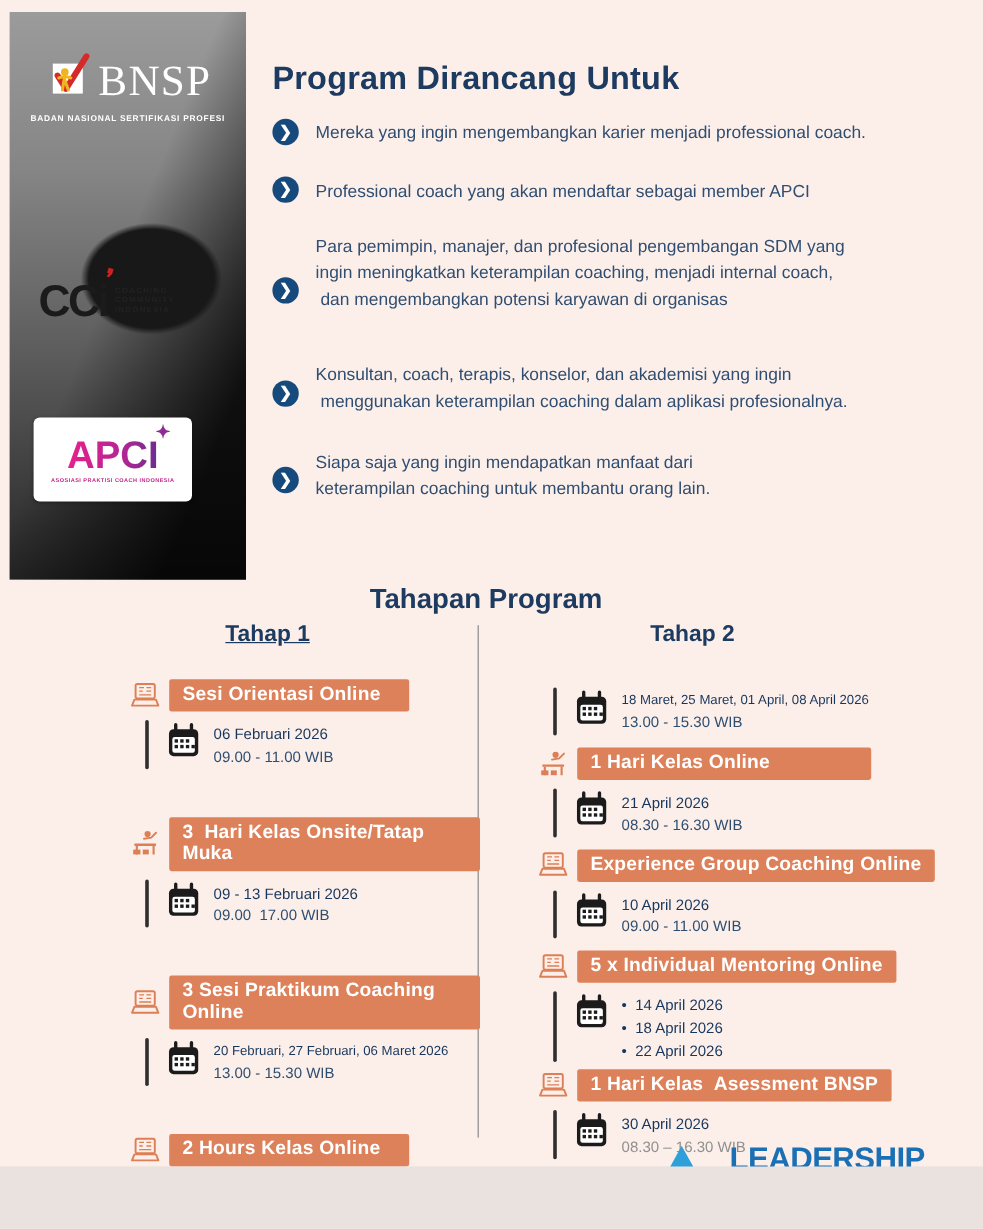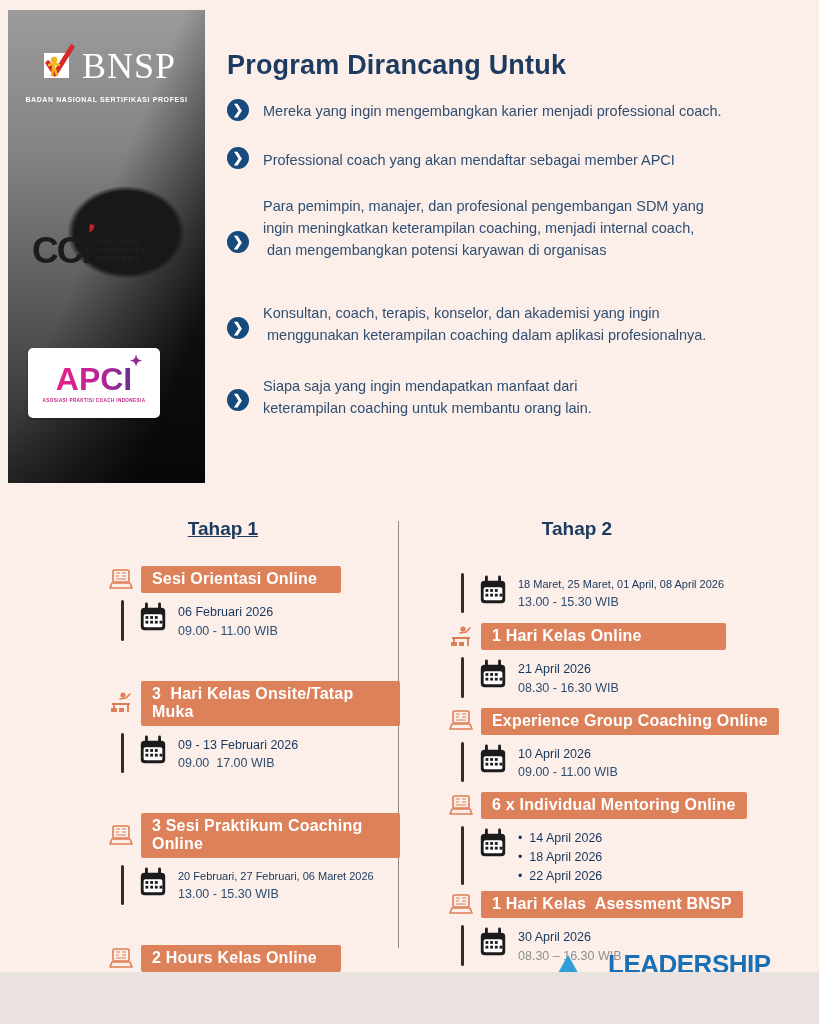--- a/index.html
+++ b/index.html
@@ -148,20 +148,21 @@
     <span class="chev">❯</span>
     <p class="aud-text">Konsultan, coach, terapis, konselor, dan akademisi yang ingin
  menggunakan keterampilan coaching dalam aplikasi profesionalnya.</p>
   </div>
   <div class="aud-row row5">
     <span class="chev">❯</span>
     <p class="aud-text">Siapa saja yang ingin mendapatkan manfaat dari
 keterampilan coaching untuk membantu orang lain.</p>
   </div>
 
+  <h2 class="stages-title">Tahapan Program</h2>
   <div class="tahap-label tahap-1">Tahap 1</div>
   <div class="tahap-label tahap-2">Tahap 2</div>
   <div class="divider"></div>
 
   <div class="col col-1">
 
     <div class="stage-item">
       <div class="item-head">
         <span class="mini-icon">
           <svg width="26" height="24" viewBox="0 0 26 24">
@@ -414,21 +415,21 @@
 
     <div class="stage-item tall">
       <div class="item-head">
         <span class="mini-icon">
           <svg width="26" height="24" viewBox="0 0 26 24">
               <rect x="5" y="2" width="16" height="12" rx="1.5" fill="none" stroke="#dd7f56" stroke-width="1.6"></rect>
               <path d="M8 5h4M8 8h3M14 5h4M14 8h4M8 11h10" stroke="#dd7f56" stroke-width="1.1"></path>
               <path d="M4 15h18l2 5H2z" fill="none" stroke="#dd7f56" stroke-width="1.6" stroke-linejoin="round"></path>
             </svg>
         </span>
-        <span class="bar">6 x Individual Mentoring Online</span>
+        <span class="bar">5 x Individual Mentoring Online</span>
       </div>
       <div class="item-body">
         <span class="tline"></span>
         <span class="cal">
           <svg width="30" height="30" viewBox="0 0 32 32">
               <rect x="3" y="6" width="26" height="24" rx="4" fill="#1b1b1b"></rect>
               <rect x="6" y="13" width="20" height="14" rx="2" fill="#ffffff"></rect>
               <g fill="#1b1b1b">
                 <rect x="8" y="15" width="3" height="3"></rect>
                 <rect x="13" y="15" width="3" height="3"></rect>

